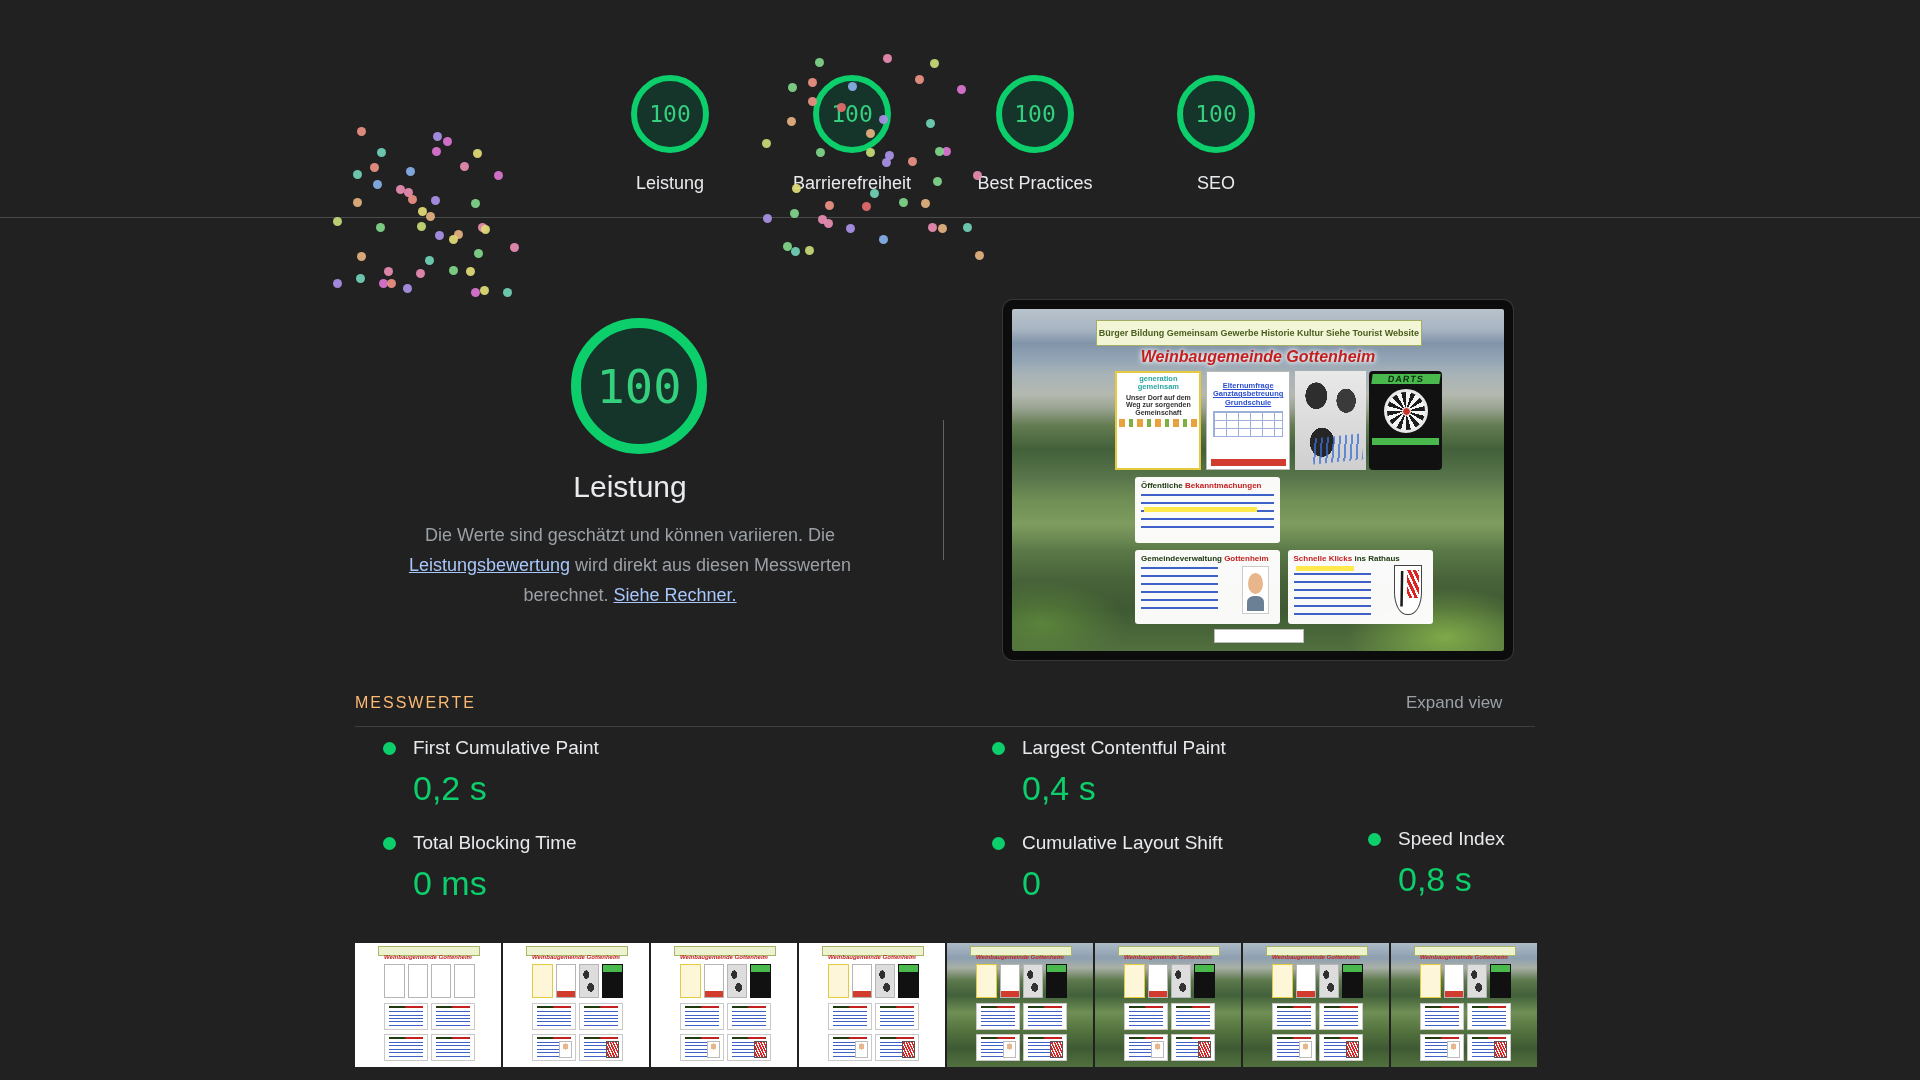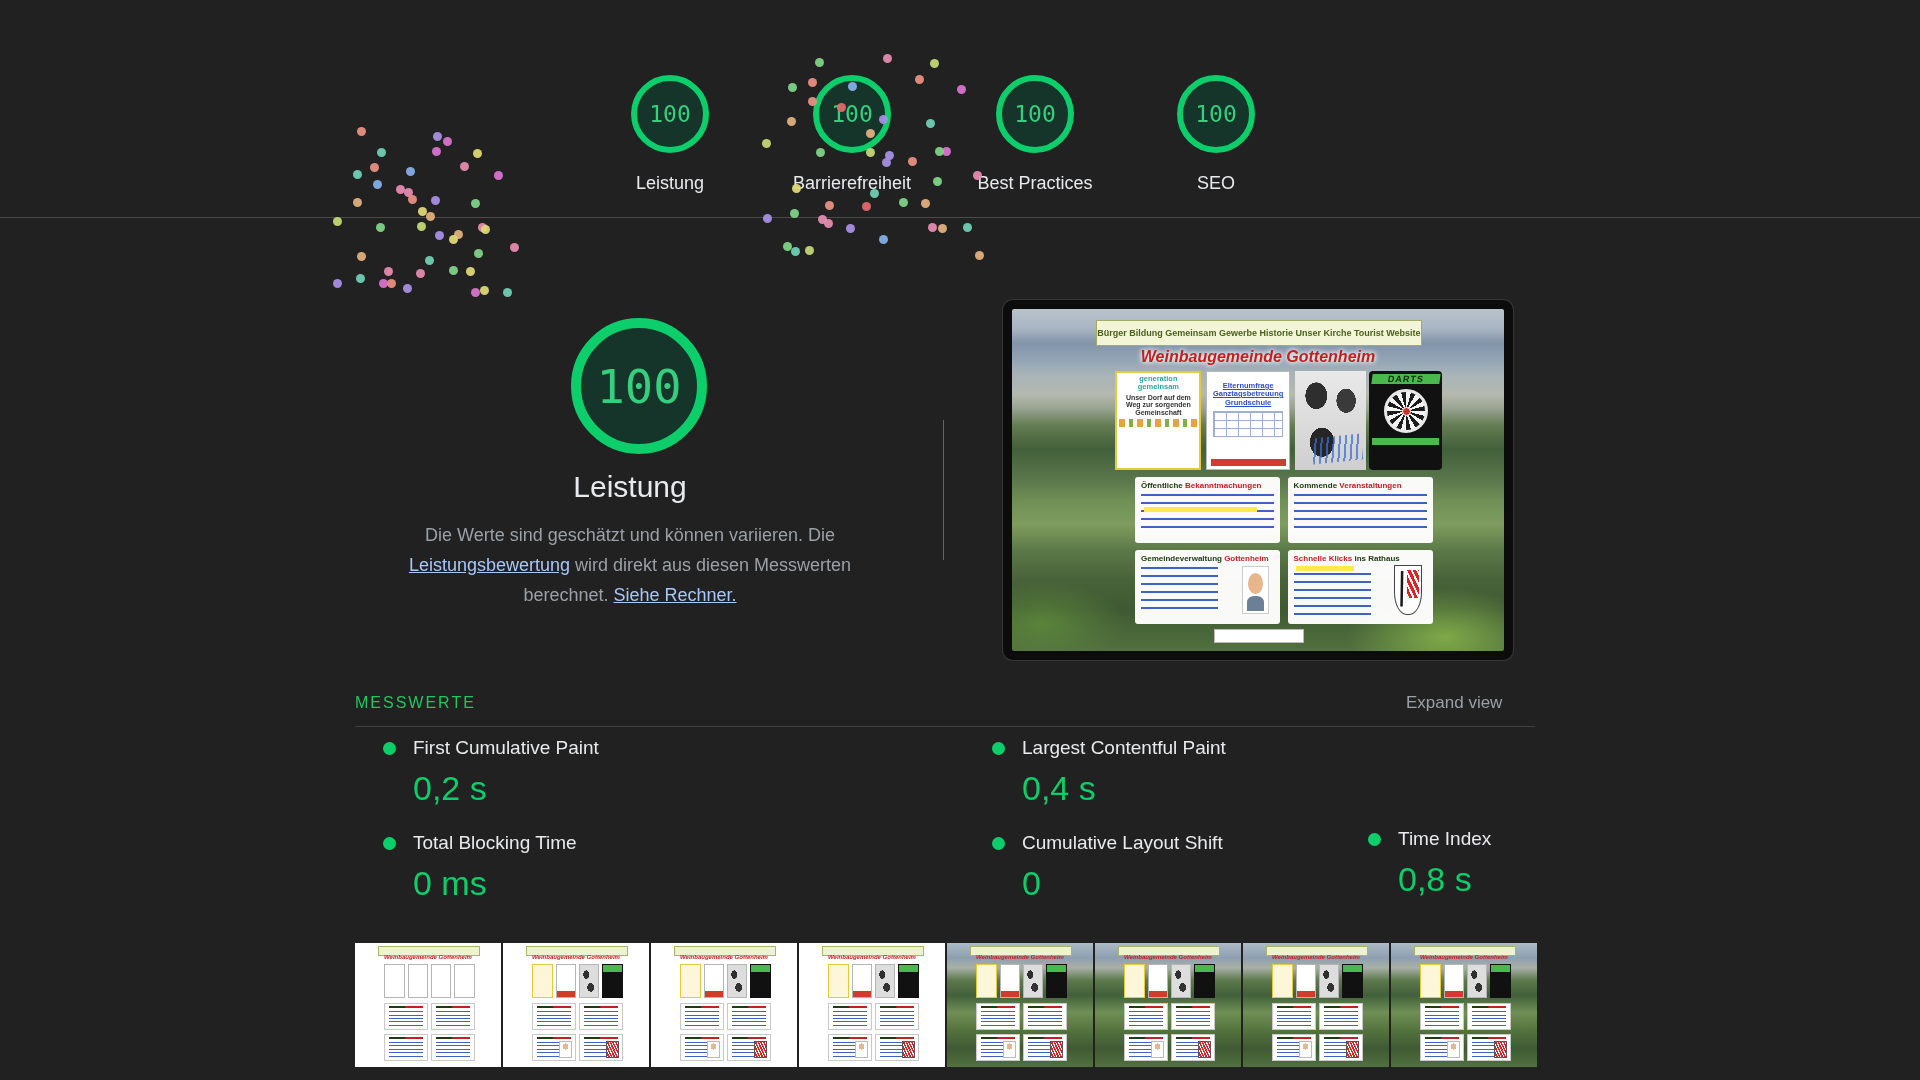--- a/index.html
+++ b/index.html
@@ -97,21 +97,21 @@
   #pd .plines{width:58%;}
   #pd .crest{position:absolute;right:7%;top:20%;width:18%;height:66%;background:#fff;
       border:1px solid #444;border-radius:0 0 45% 45%;}
   #pd .crest:before{content:"";position:absolute;left:14%;top:10%;width:24%;height:74%;background:#1a1a1a;
       clip-path:polygon(30% 0,70% 0,60% 100%,20% 100%);}
   #pd .crest:after{content:"";position:absolute;right:8%;top:8%;width:48%;height:58%;
       background:repeating-linear-gradient(65deg,transparent 0 2px,#d22 2px 5px);}
   #shot .footbar{position:absolute;left:41%;bottom:2.2%;width:18%;height:3.6%;background:#fff;
       border:1px solid #bbb;}
   
-  #m-head{position:absolute;left:355px;top:694px;font-size:16px;letter-spacing:2px;color:#22c55e;}
+  #m-head{position:absolute;left:355px;top:694px;font-size:16px;letter-spacing:2px;color:#fdba74;}
   #expand{position:absolute;left:1406px;top:693px;width:130px;font-size:17px;color:#9aa0a6;cursor:pointer;}
   #m-rule{position:absolute;left:355px;top:726px;width:1180px;height:1px;background:#3c4043;}
   .metric{position:absolute;}
   .metric .row{display:flex;align-items:center;gap:17px;}
   .metric .mdot{width:13px;height:13px;border-radius:50%;background:#0cce6b;flex:none;}
   .metric .mlabel{font-size:19px;color:#e8eaed;}
   .metric .mvalue{margin:10px 0 0 30px;font-size:34px;color:#0cce6b;}
   
   #filmstrip{position:absolute;left:355px;top:943px;width:1182px;height:124px;display:flex;gap:2px;}
   .frame{position:relative;flex:1;background:#fff;overflow:hidden;}
@@ -268,21 +268,21 @@
     <span class="num">100</span>
   </div>
   <div id="perf-title">Leistung</div>
   <div id="perf-desc"><span>Die Werte sind geschätzt und können variieren. Die </span><a>Leistungsbewertung</a><span> wird direkt aus diesen Messwerten berechnet. </span><a>Siehe Rechner.</a></div>
 
 
   <div id="vdivider"></div>
 
   <div id="thumb">
     <div id="shot">
-      <div class="nav">Bürger  Bildung  Gemeinsam  Gewerbe  Historie  Unser  Kirche  Tourist  Website</div>
+      <div class="nav">Bürger  Bildung  Gemeinsam  Gewerbe  Historie  Kultur  Siehe  Tourist  Website</div>
       <div class="stitle">Weinbaugemeinde Gottenheim</div>
       <div class="poster" id="p1">
         <div class="gg">generation gemeinsam</div>
         <div class="dorf">Unser Dorf auf dem Weg zur sorgenden Gemeinschaft</div>
         <div class="foot"></div>
       </div>
       <div class="poster" id="p2">
         <div class="eu">Elternumfrage Ganztagsbetreuung Grundschule</div>
         <div class="grid"></div>
         <div class="red"></div>
@@ -293,24 +293,20 @@
       <div class="poster" id="p4">
         <div class="banner">DARTS</div>
         <div class="board"></div>
         <div class="strip"></div>
       </div>
       <div class="panel" id="pa">
         <div class="ph"><span>Öffentliche </span><span class="r">Bekanntmachungen</span></div>
         <div class="plines"></div>
         <div class="hl"></div>
       </div>
-      <div class="panel" id="pb">
-        <div class="ph"><span>Kommende </span><span class="r">Veranstaltungen</span></div>
-        <div class="plines"></div>
-      </div>
       <div class="panel" id="pc">
         <div class="ph"><span>Gemeindeverwaltung </span><span class="r">Gottenheim</span></div>
         <div class="plines"></div>
         <div class="face"></div>
       </div>
       <div class="panel" id="pd">
         <div class="ph"><span class="r">Schnelle Klicks </span><span>ins Rathaus</span></div>
         <div class="hl2"></div>
         <div class="plines" style="margin-top:10px"></div>
         <div class="crest"></div>
@@ -347,21 +343,21 @@
   <div class="metric" style="left:992px;top:832px">
     <div class="row">
         <span class="mdot"></span>
       <span class="mlabel">Cumulative Layout Shift</span>
       </div>
     <div class="mvalue">0</div>
   </div>
   <div class="metric" style="left:1368px;top:828px">
     <div class="row">
         <span class="mdot"></span>
-      <span class="mlabel">Time Index</span>
+      <span class="mlabel">Speed Index</span>
       </div>
     <div class="mvalue">0,8 s</div>
   </div>
 
   <div id="filmstrip">
       <div class="frame empty">
         <div class="fnav"></div>
         <div class="ftitle">Weinbaugemeinde Gottenheim</div>
         <div class="fposters">
           <i></i>

